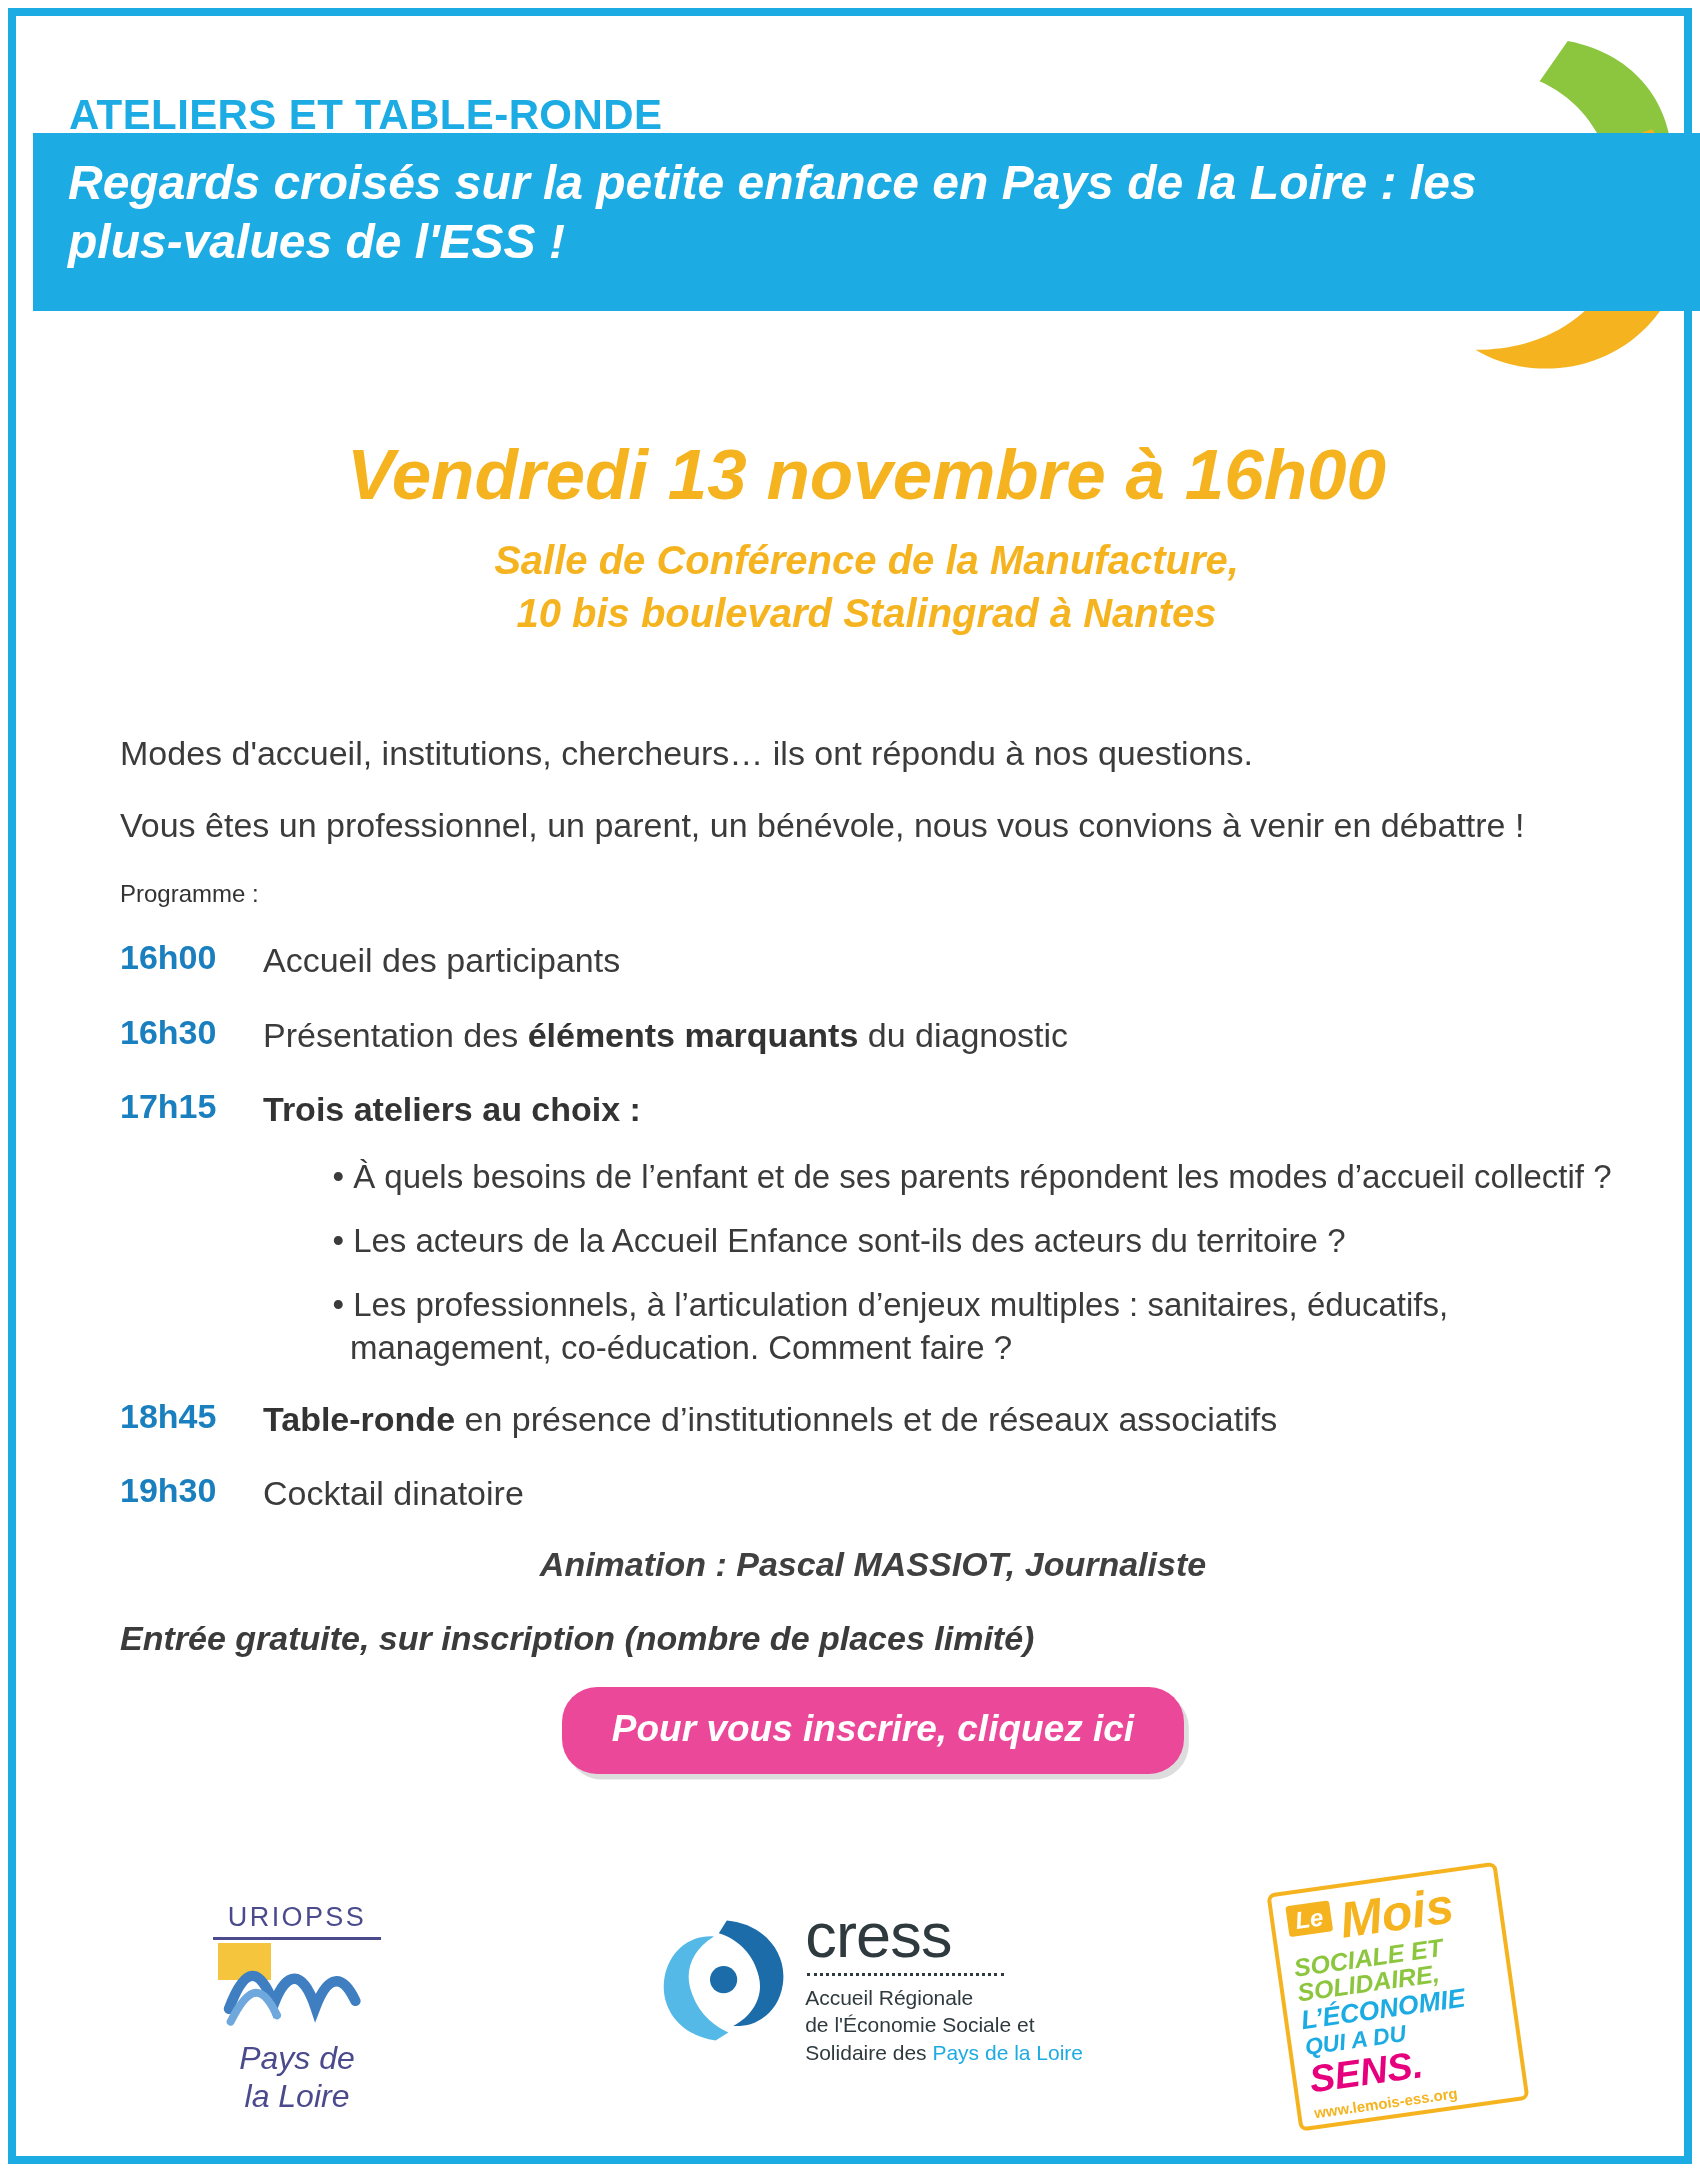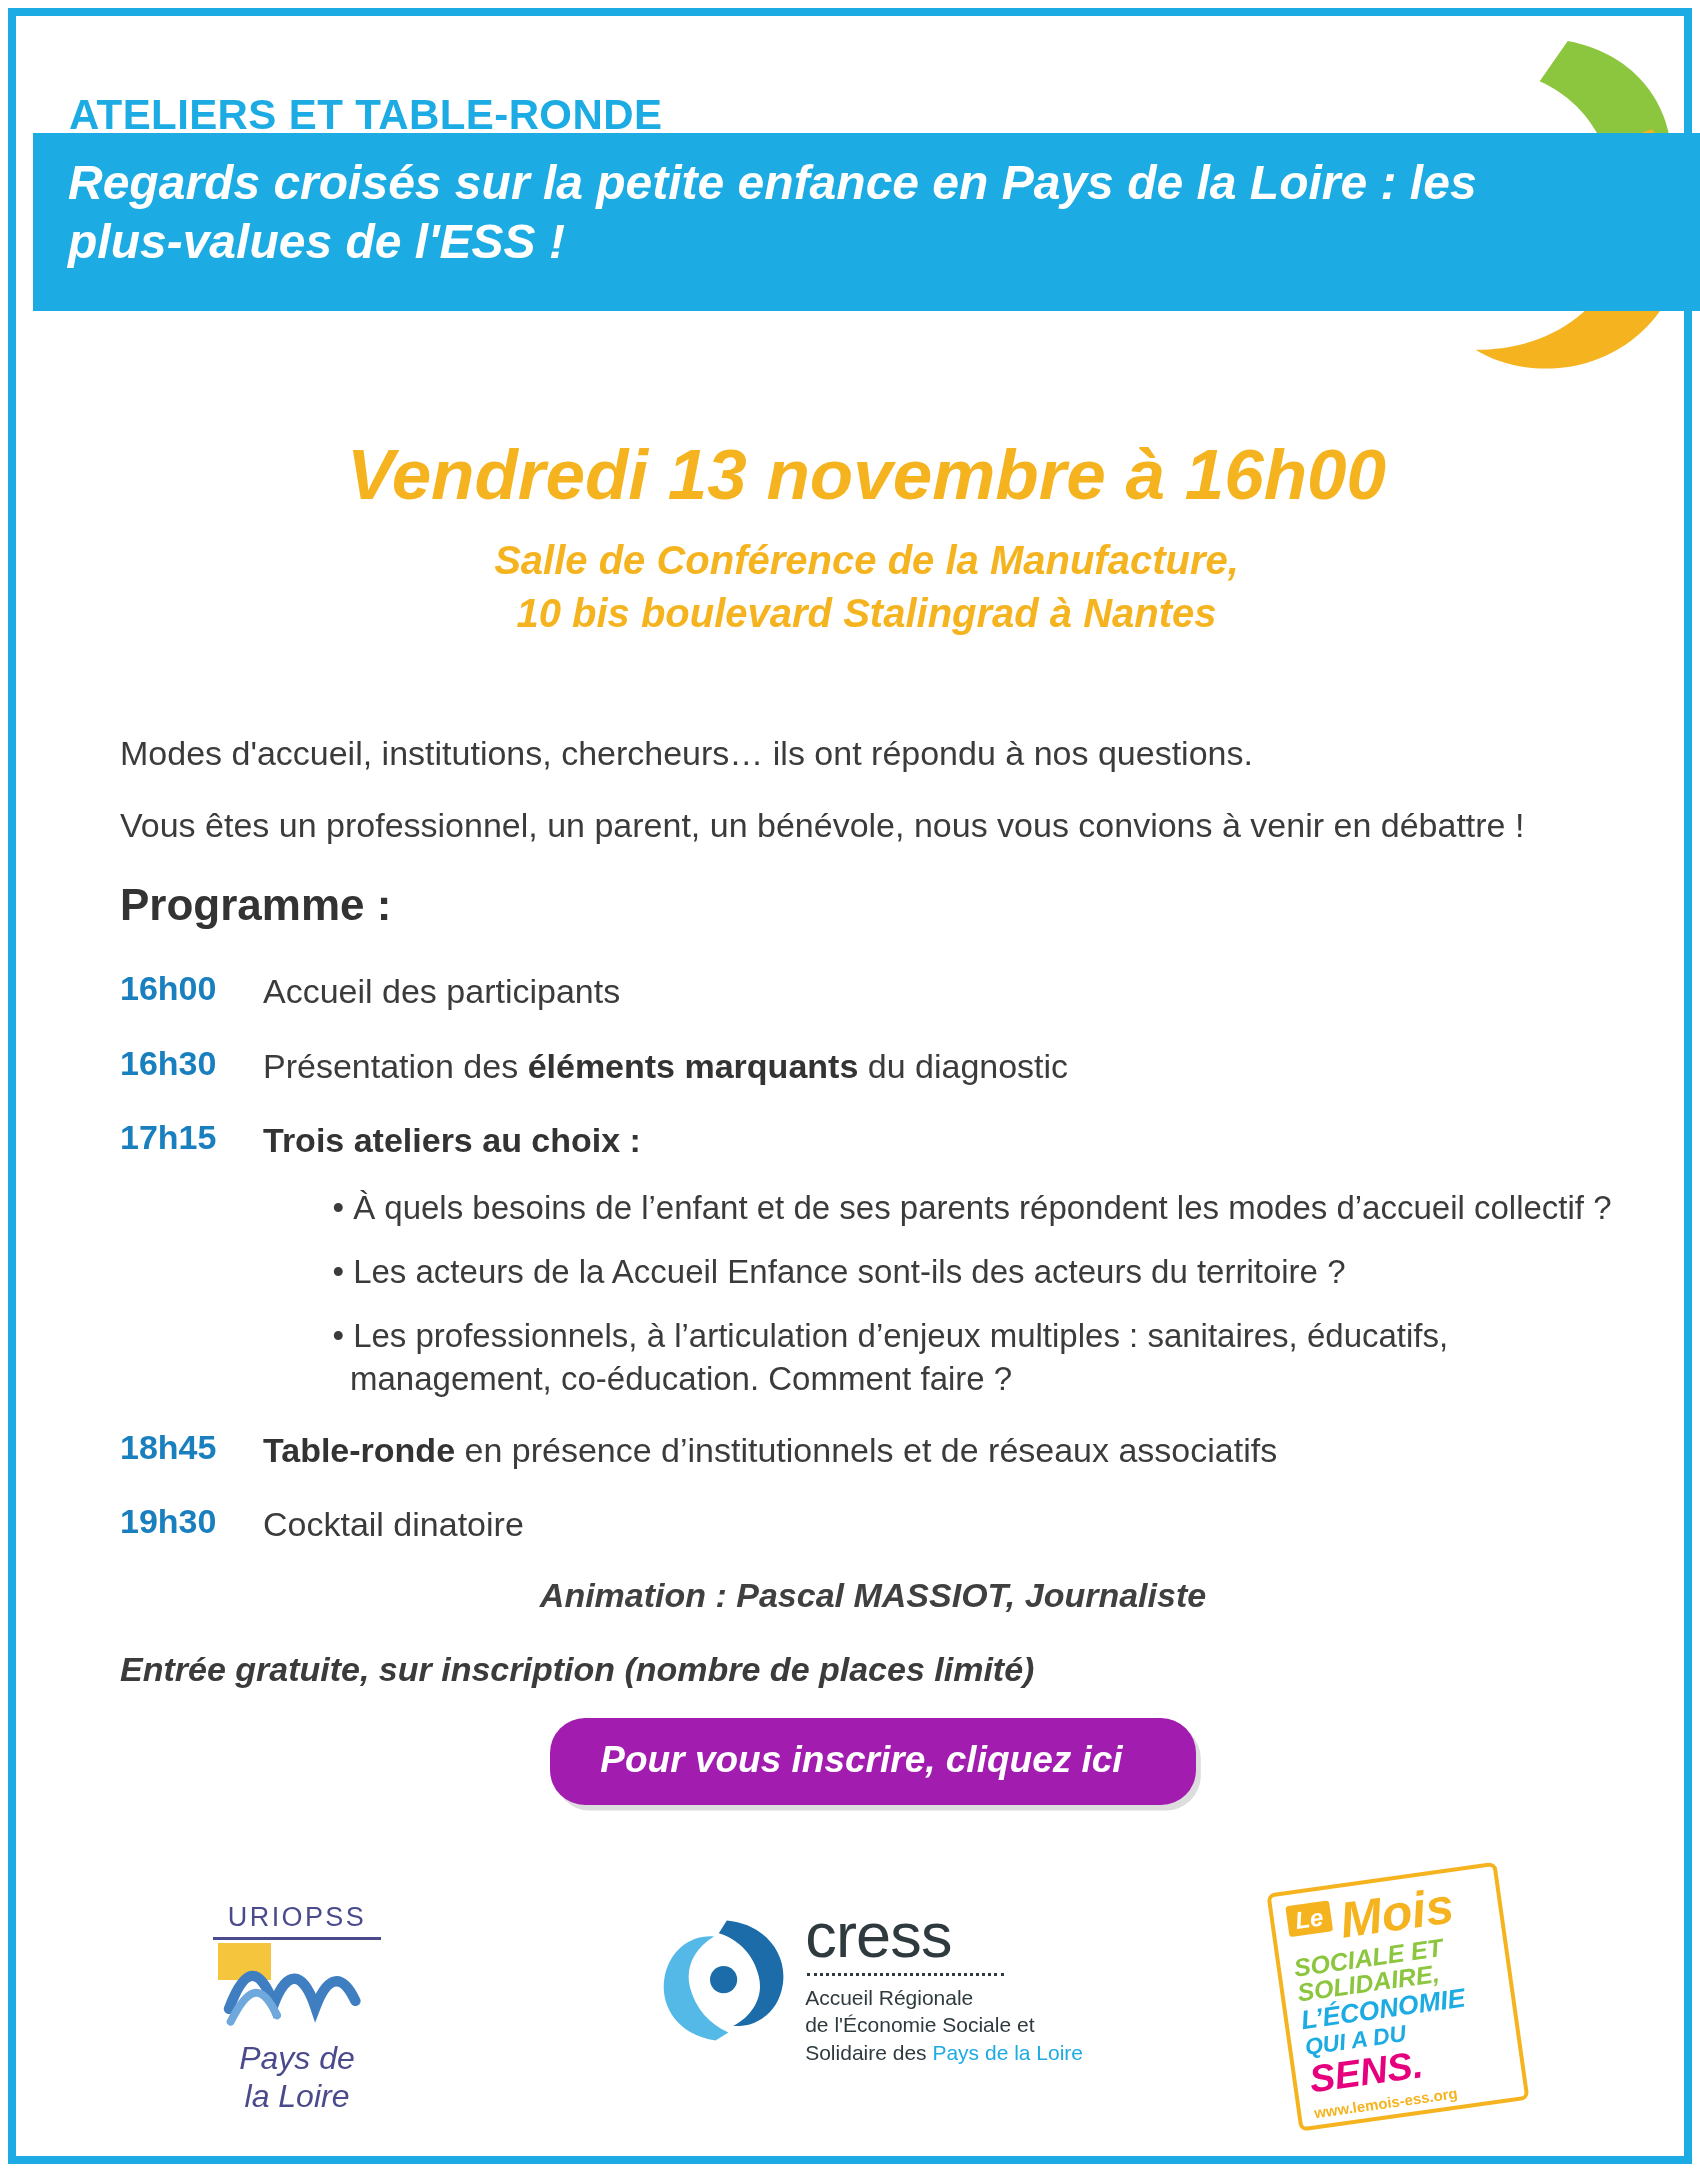--- a/index.html
+++ b/index.html
@@ -110,25 +110,25 @@
     top: 697px;
     width: 1506px;
     color: #3b3b3b;
   }
   .para {
     font-size: 34px;
     line-height: 1.36;
     margin-bottom: 26px;
   }
   .programme-label {
-    font-size: 44px;
-    font-weight: bold;
+    font-size: 24px;
+    font-weight: normal;
     color: #333333;
     margin-top: 32px;
-    margin-bottom: 39px;
+    margin-bottom: 30px;
   }
 
   
   .prog-row {
     display: flex;
     align-items: flex-start;
     margin-bottom: 30px;
   }
   .prog-time {
     width: 143px;
@@ -174,26 +174,26 @@
     font-weight: bold;
     font-style: italic;
     color: #3b3b3b;
     margin-bottom: 29px;
   }
   .cta-wrap {
     text-align: center;
   }
   .cta {
     display: inline-block;
-    background: #a21caf;
+    background: #ec4899;
     color: #ffffff;
     font-size: 37px;
     font-weight: bold;
     font-style: italic;
-    padding: 21px 73px 24px 50px;
+    padding: 21px 50px 24px 50px;
     border-radius: 35px;
     box-shadow: 4.8px 5.6px 0 rgba(180,180,180,0.45);
     cursor: pointer;
   }
 
   
   .footer {
     position: absolute;
     left: 0;
     top: 1859px;

